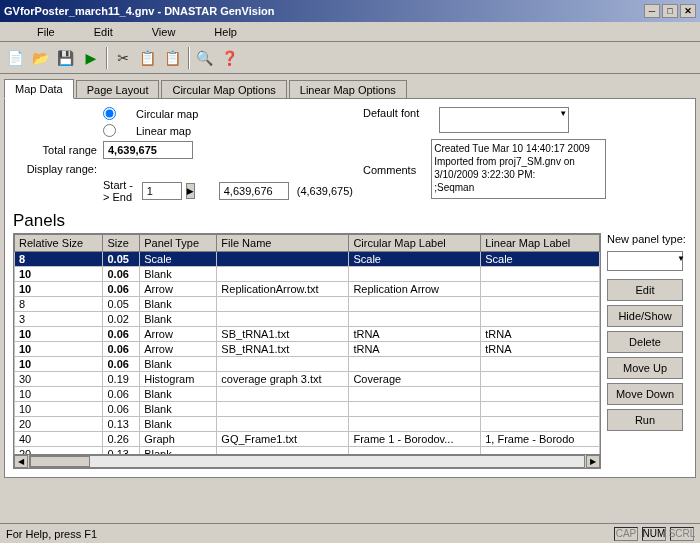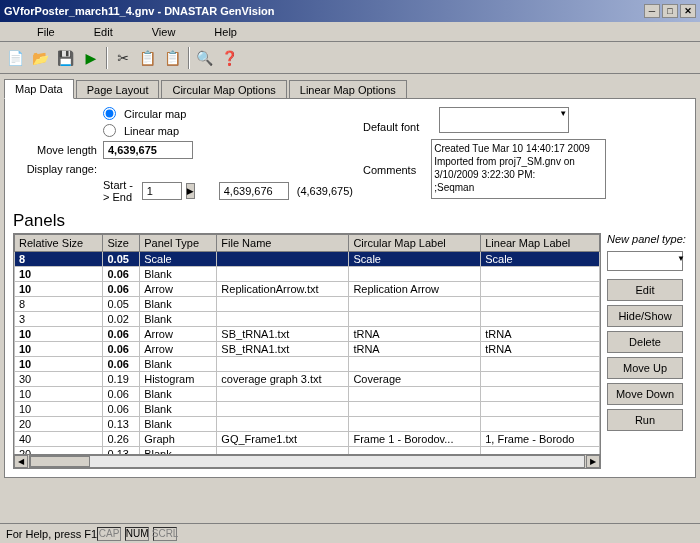--- a/index.html
+++ b/index.html
@@ -107,22 +107,22 @@
       align-items: center;
       margin-bottom: 4px;
     }
     .form-label {
       width: 90px;
       text-align: right;
       padding-right: 6px;
       font-size: 11px;
     }
     .radio-group { display: flex; flex-direction: column; gap: 4px; }
-    .radio-item { display: flex; align-items: center; gap: 8px; font-size: 11px; cursor: pointer; }
-    .font-row { display: flex; align-items: flex-end; gap: 16px; margin-bottom: 6px; }
+    .radio-item { display: flex; align-items: center; gap: 20px; font-size: 11px; cursor: pointer; }
+    .font-row { display: flex; align-items: flex-start; gap: 16px; margin-bottom: 6px; }
     .font-select {
       width: 130px; height: 20px;
       border: 1px solid #808080;
       background: white;
       padding: 12px 2px;
       font-size: 11px;
       appearance: none;
       -webkit-appearance: none;
     }
     .font-select-wrapper { position: relative; display: inline-block; }
@@ -244,21 +244,21 @@
       width: 80px;
     }
     .panel-btn {
       width: 76px; height: 22px;
       background: #d4d0c8;
       border: 1px solid #808080;
       cursor: pointer;
       font-size: 11px;
       display: flex; align-items: center; justify-content: center;
     }
-    .new-panel-label { font-size: 11px; margin-bottom: 2px; font-style: italic; }
+    .new-panel-label { font-size: 11px; margin-bottom: 2px; }
     .new-panel-select {
       width: 76px; height: 20px;
       border: 1px solid #808080;
       background: white;
       font-size: 11px;
       appearance: none;
       -webkit-appearance: none;
       position: relative;
     }
     .new-panel-select-wrapper { position: relative; margin-bottom: 4px; }
@@ -269,20 +269,21 @@
     }
 
     
     .status-bar {
       background: #d4d0c8;
       height: 20px;
       border-top: 1px solid #808080;
       display: flex;
       align-items: center;
       padding: 0 6px;
+      justify-content: space-between;
       position: absolute;
       bottom: 0;
       left: 0;
       right: 0;
     }
     .status-indicators {
       display: flex;
       gap: 4px;
     }
     .status-ind {
@@ -361,21 +362,21 @@
                 <span>Circular map</span>
             </label>
             <label class="radio-item">
               <input type="radio" name="map-type" style=""> 
                 <span>Linear map</span>
             </label>
           </div>
         </div>
 
         <div class="form-row" style="margin-top:4px;">
-          <div class="form-label">Move length</div>
+          <div class="form-label">Total range</div>
           <input class="text-input" style="width: 90px; font-weight: bold;" type="text" value="4,639,675">
         </div>
 
         <div class="form-row">
           <div class="form-label">Display range:</div>
         </div>
 
         <div class="display-range-row" style="margin-left:90px;">
           <span style="font-size:11px; margin-right:4px;">Start -&gt; End</span>
           <input class="text-input" style="width: 40px;" type="text" value="1">

